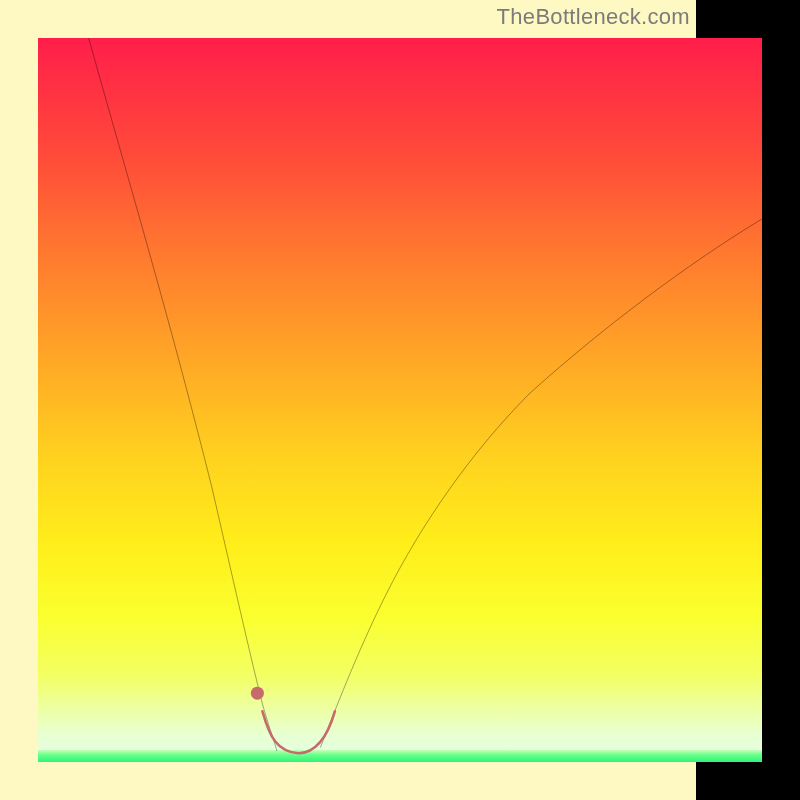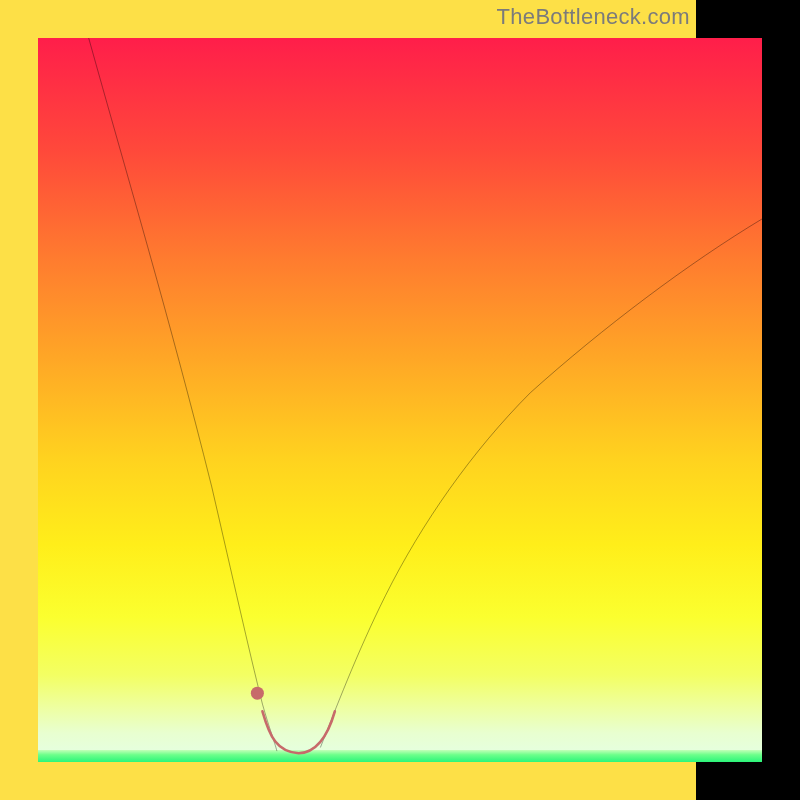--- a/index.html
+++ b/index.html
@@ -10,21 +10,21 @@
     background: #000000;
     overflow: hidden;
     font-family: Arial, Helvetica, sans-serif;
   }
   .frame {
     position: absolute;
     left: 0;
     top: 0;
     width: 696px;
     height: 800px;
-    background: #fde047;
+    background: #fef9c3;
   }
   .plot-area {
     position: absolute;
     left: 38px;
     top: 38px;
     width: 724px;
     height: 724px;
     overflow: hidden;
   }
   .gradient-bg {

